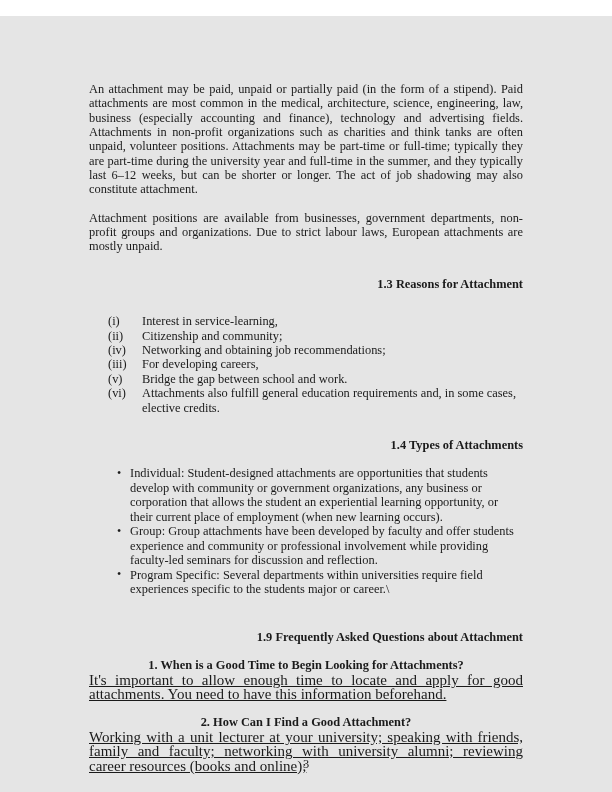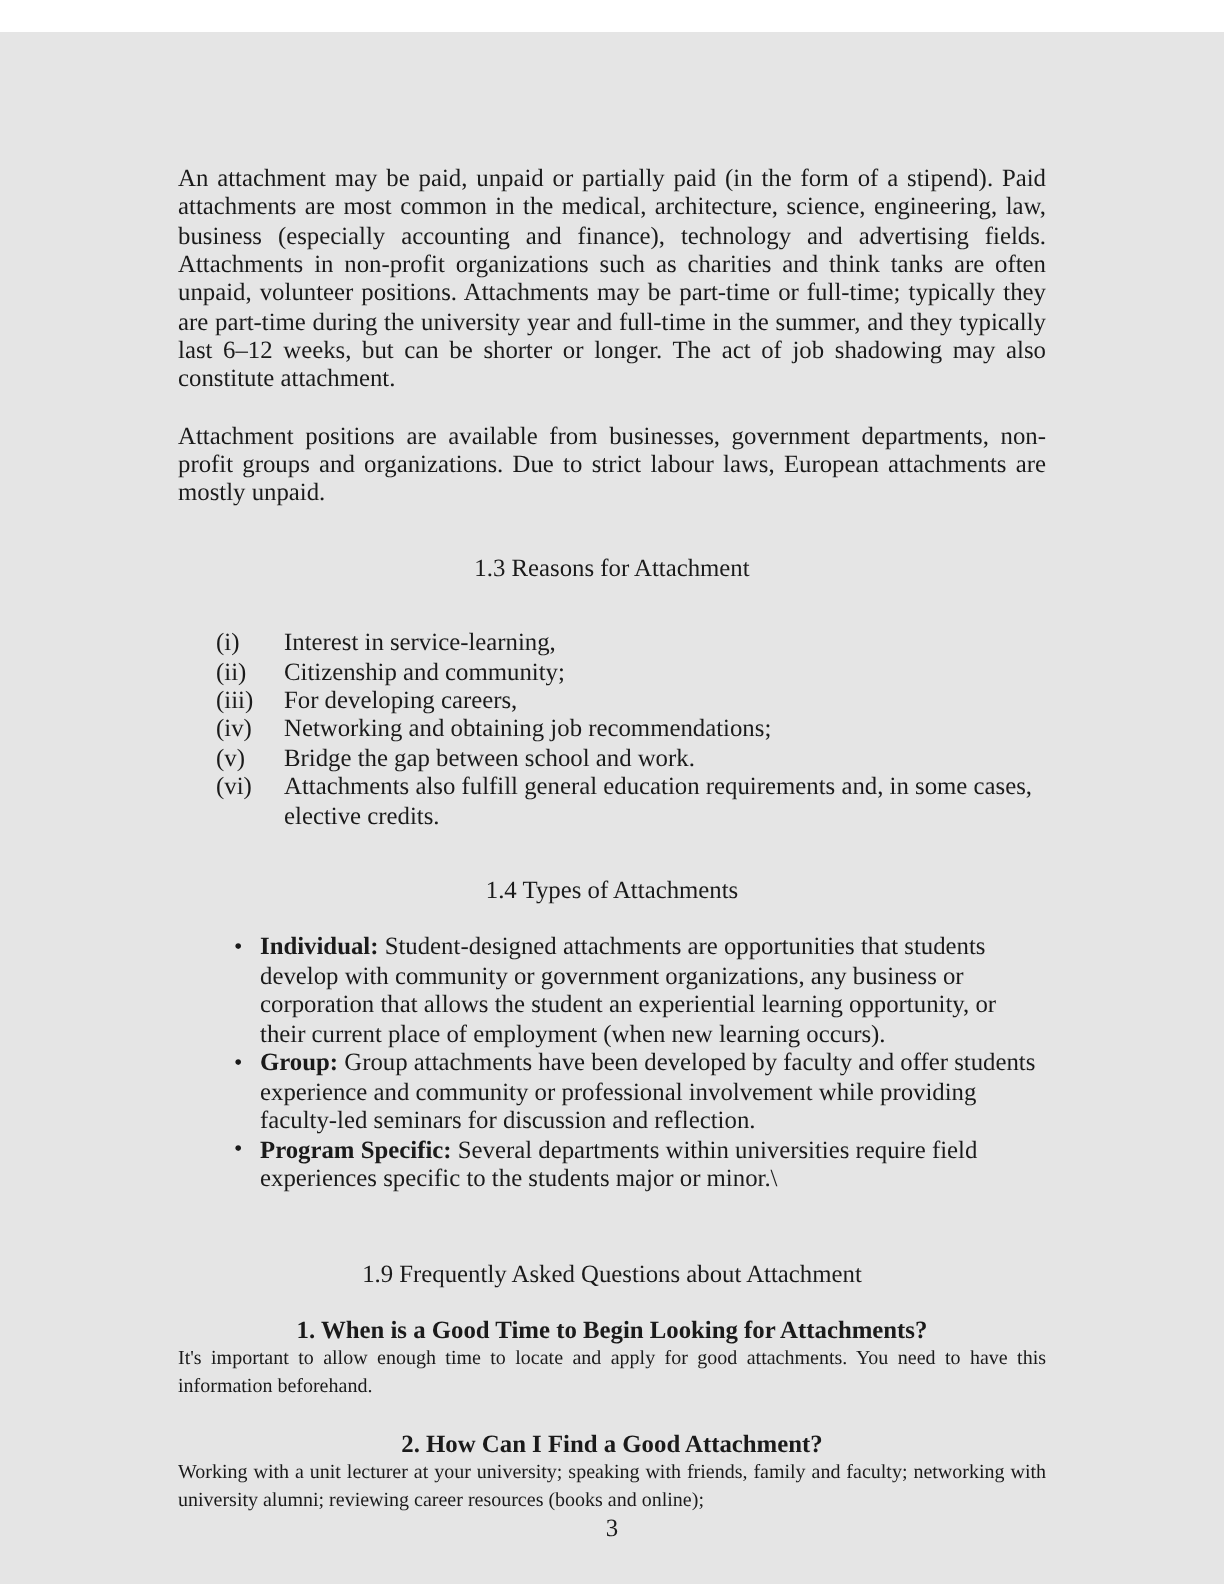--- a/index.html
+++ b/index.html
@@ -35,22 +35,22 @@
     font-size: 12.4px;
     line-height: 14.35px;
     text-align: justify;
     text-justify: inter-word;
     hyphens: none;
   }
   h2.section-heading {
     margin: 0;
     font-size: 12.4px;
     line-height: 14.35px;
-    font-weight: normal;
-    text-align: center;
+    font-weight: bold;
+    text-align: right;
   }
   .sp-before-heading { height: 9px; }
   .sp-after-heading { height: 13px; }
 
   
   ol.roman-list {
     list-style: none;
     margin: 0;
     padding: 0;
   }
@@ -83,37 +83,38 @@
     text-align: left;
   }
   ul.bullet-list li .bullet {
     position: absolute;
     left: 28px;
     top: -0.5px;
     font-size: 12px;
     line-height: 14.5px;
   }
   ul.bullet-list li .lead {
-    font-weight: bold;
+    font-weight: normal;
     text-align: right;
   }
 
   h3.faq-question {
     margin: 0;
     font-size: 12.4px;
     line-height: 14.5px;
     font-weight: bold;
     text-align: center;
   }
   p.faq-answer {
     margin: 0;
-    font-size: 10px;
+    font-size: 15px;
     line-height: 14.4px;
     text-align: justify;
     text-justify: inter-word;
+    text-decoration: underline;
   }
   .gap-sm { height: 10px; }
   .gap-md { height: 14px; }
   .gap-lg { height: 23px; }
   .gap-xl { height: 33px; }
 
   .page-number {
     position: absolute;
     left: 0;
     top: 741px;
@@ -144,26 +145,26 @@
     <ol class="roman-list">
       <li>
         <span class="marker">(i)</span>
         <span>Interest in service-learning,</span>
       </li>
       <li>
         <span class="marker">(ii)</span>
         <span>Citizenship and community;</span>
       </li>
       <li>
+        <span class="marker">(iv)</span>
+        <span>Networking and obtaining job recommendations;</span>
+      </li>
+      <li>
         <span class="marker">(iii)</span>
         <span>For developing careers,</span>
-      </li>
-      <li>
-        <span class="marker">(iv)</span>
-        <span>Networking and obtaining job recommendations;</span>
       </li>
       <li>
         <span class="marker">(v)</span>
         <span>Bridge the gap between school and work.</span>
       </li>
       <li>
         <span class="marker">(vi)</span>
         <span>Attachments also fulfill general education requirements and, in some cases, elective credits.</span>
       </li>
     </ol>
@@ -176,21 +177,21 @@
       <li>
         <span class="bullet">•</span>
         <span class="lead">Individual:</span><span> Student-designed attachments are opportunities that students develop with community or government organizations, any business or corporation that allows the student an experiential learning opportunity, or their current place of employment (when new learning occurs).</span>
       </li>
       <li>
         <span class="bullet">•</span>
         <span class="lead">Group:</span><span> Group attachments have been developed by faculty and offer students experience and community or professional involvement while providing faculty-led seminars for discussion and reflection.</span>
       </li>
       <li>
         <span class="bullet">•</span>
-        <span class="lead">Program Specific:</span><span> Several departments within universities require field experiences specific to the students major or minor.\</span>
+        <span class="lead">Program Specific:</span><span> Several departments within universities require field experiences specific to the students major or career.\</span>
       </li>
     </ul>
 
     <div class="gap-xl"></div>
     <h2 class="section-heading">1.9 Frequently Asked Questions about Attachment</h2>
     <div class="gap-md"></div>
 
     <h3 class="faq-question">1. When is a Good Time to Begin Looking for Attachments?</h3>
     <p class="faq-answer">It's important to allow enough time to locate and apply for good attachments. You need to have this information beforehand.</p>
 

